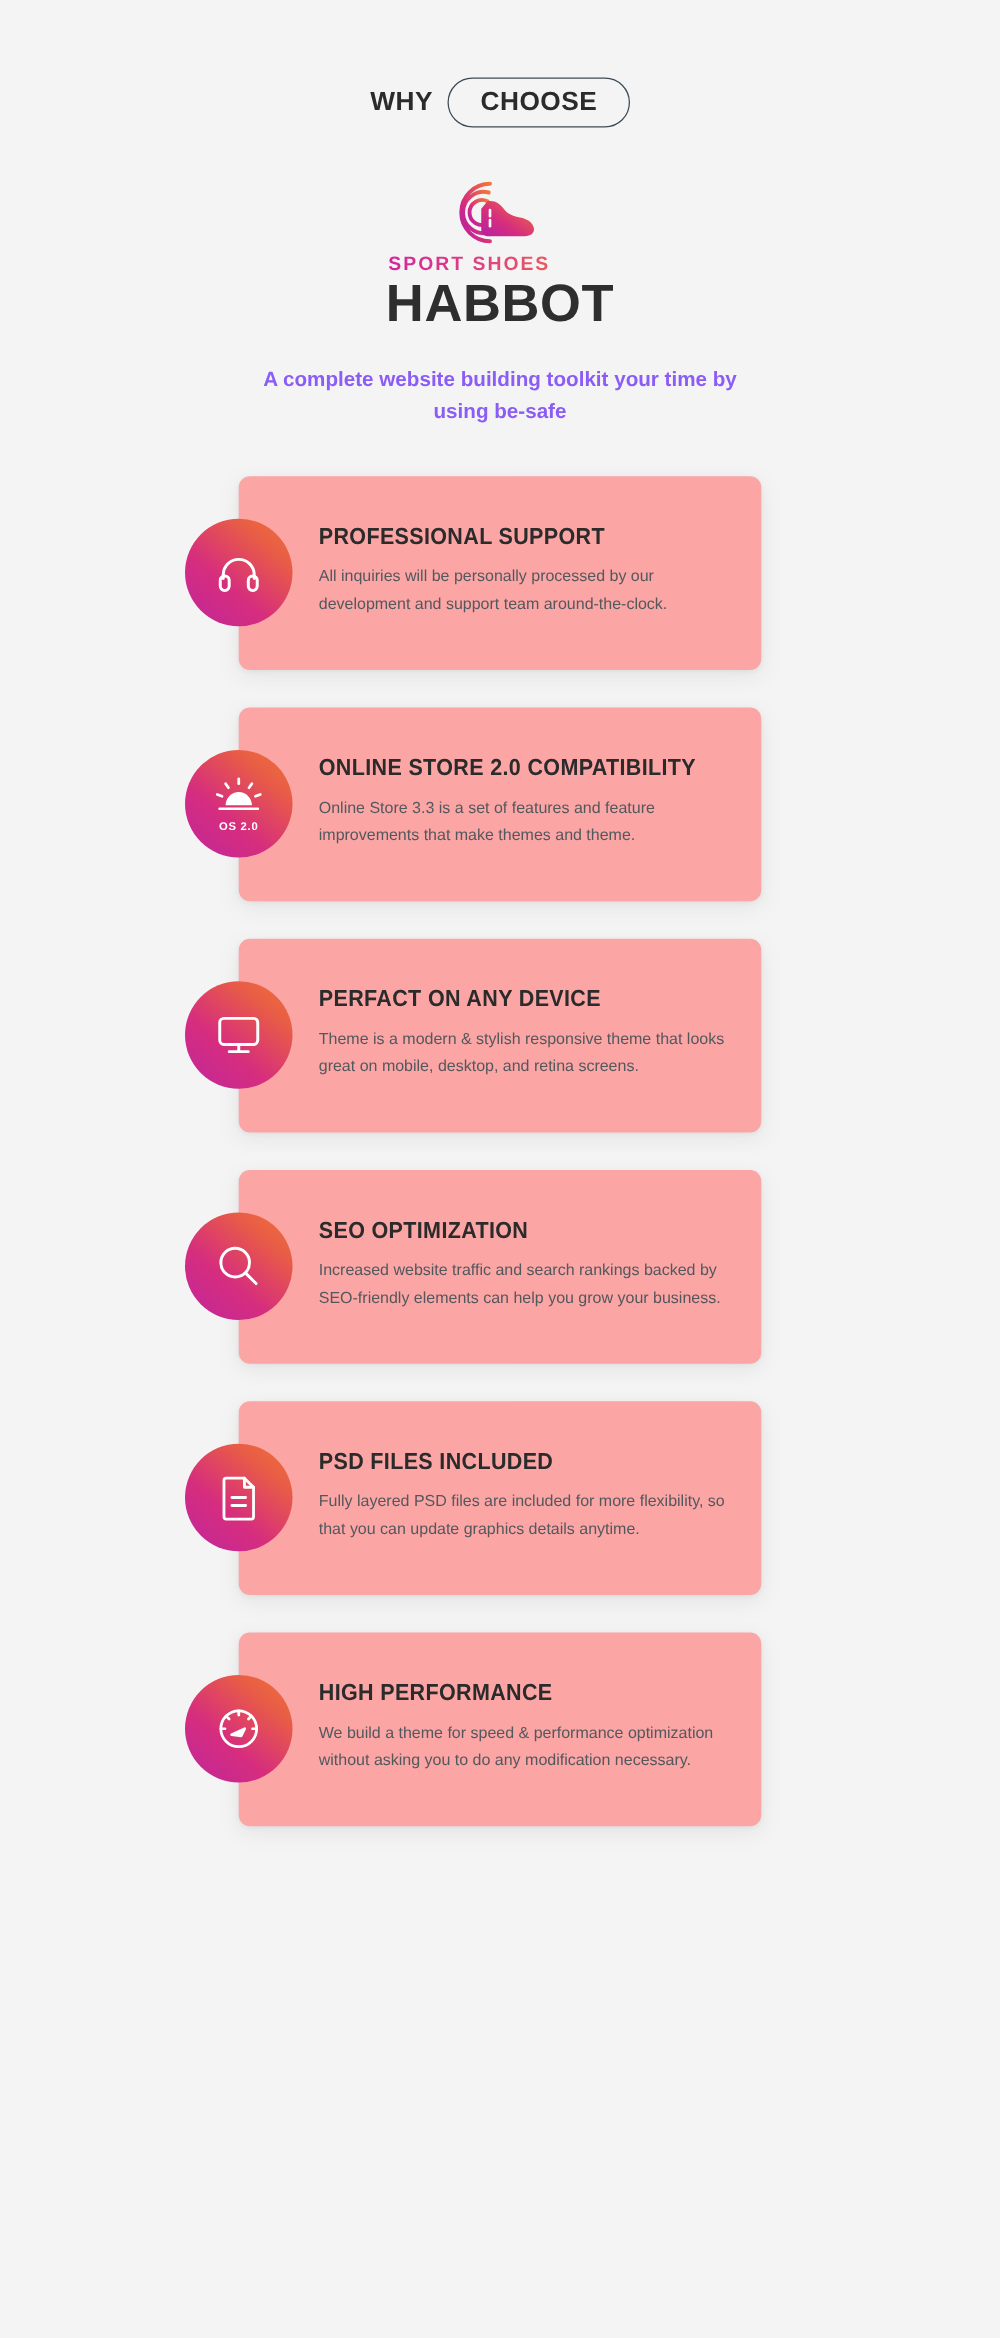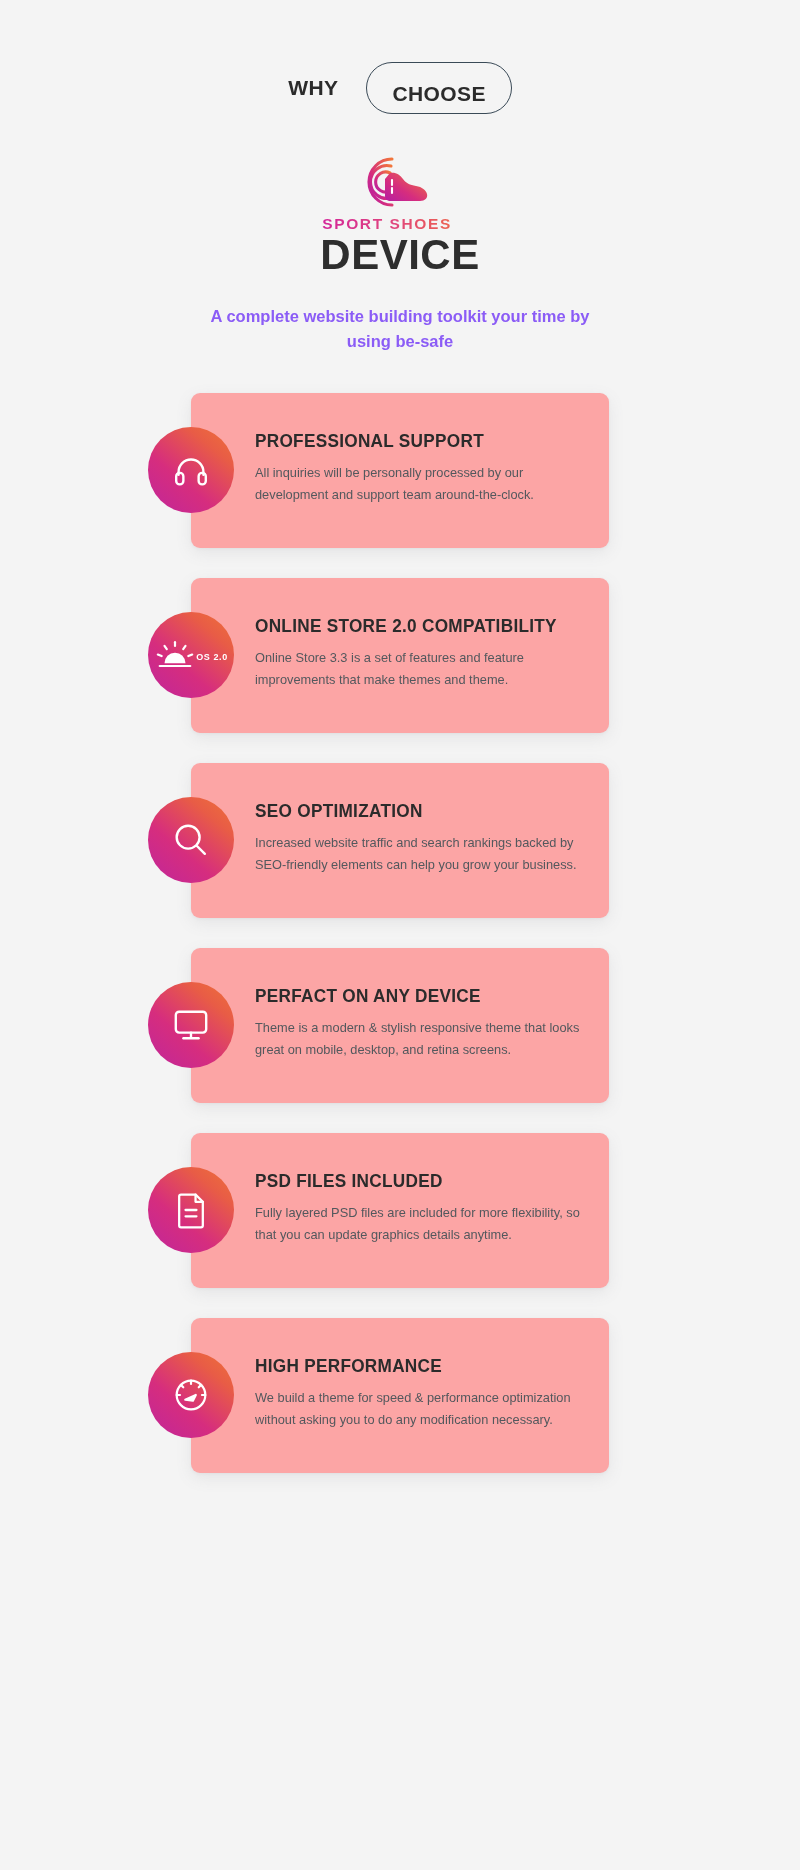--- a/index.html
+++ b/index.html
@@ -17,25 +17,25 @@
   .header { padding-top: 62px; text-align: center; }
 
   .why-choose {
     display: inline-flex;
     align-items: center;
     gap: 0;
     font-size: 21px;
     font-weight: bold;
     letter-spacing: 0.4px;
   }
-  .why-word { color: #2b2b2b; padding-right: 28px; }
+  .why-word { color: #2b2b2b; padding-right: 12px; }
   .choose-pill {
     border: 1.4px solid #3a4a57;
     border-radius: 999px;
-    padding: 20px 25px 9px;
+    padding: 8px 25px 9px;
     color: #2b2b2b;
     background: transparent;
     line-height: 1;
   }
 
   
   .logo-block {
     margin-top: 38px;
     display: flex;
     align-items: center;
@@ -124,20 +124,21 @@
   .icon-circle {
     position: absolute;
     left: -43px;
     top: 50%;
     transform: translateY(-50%);
     width: 86px;
     height: 86px;
     border-radius: 50%;
     background: linear-gradient(40deg, #c0269b 0%, #d62d7e 38%, #e85c46 75%, #ef7339 100%);
     display: flex;
+    flex-direction: column;
     align-items: center;
     justify-content: center;
     z-index: 3;
   }
   .icon-circle svg { display: block; }
   .os-label {
     font-size: 9px;
     font-weight: bold;
     color: #ffffff;
     letter-spacing: 0.6px;
@@ -174,21 +175,21 @@
           <path d="M33 36 l0 5"></path>
         </g>
         <g stroke="url(#lg)" stroke-width="2" stroke-linecap="round" opacity="0.75">
           <path d="M46 51 l20 0"></path>
           <path d="M52 55 l22 0"></path>
         </g>
       </svg>
     </span>
     <span class="logo-text">
       <div class="logo-sport">SPORT SHOES</div>
-      <div class="logo-name">DEVICE</div>
+      <div class="logo-name">HABBOT</div>
     </span>
   </div>
 
   <div class="subtitle">A complete website building toolkit your time by using be-safe</div>
 </div>
 
 <div class="cards">
 
   <div class="card-row">
     <div class="card">
@@ -223,44 +224,44 @@
         <path d="M4 16 l4 1.6"></path>
         <path d="M40 16 l-4 1.6"></path>
       </svg>
       <span class="os-label">OS 2.0</span>
     </div>
   </div>
 
   <div class="card-row">
     <div class="card">
       <div class="card-inner">
-        <div class="card-title">SEO OPTIMIZATION</div>
-        <div class="card-desc">Increased website traffic and search rankings backed by SEO-friendly elements can help you grow your business.</div>
-      </div>
-    </div>
-    <div class="icon-circle">
-      <svg viewBox="0 0 44 44" width="42" height="42" fill="none" stroke="#fff" stroke-width="2.5" stroke-linecap="round">
-        <circle cx="19" cy="19" r="12"></circle>
-        <path d="M28 28 l8.5 8.5"></path>
-      </svg>
-    </div>
-  </div>
-
-  <div class="card-row">
-    <div class="card">
-      <div class="card-inner">
         <div class="card-title">PERFACT ON ANY DEVICE</div>
         <div class="card-desc">Theme is a modern &amp; stylish responsive theme that looks great on mobile, desktop, and retina screens.</div>
       </div>
     </div>
     <div class="icon-circle">
       <svg viewBox="0 0 44 40" width="42" height="38" fill="none" stroke="#fff" stroke-width="2.5" stroke-linecap="round">
         <rect x="6" y="6" width="32" height="22" rx="3.5"></rect>
         <path d="M22 28 v5"></path>
         <path d="M14 34 h16"></path>
+      </svg>
+    </div>
+  </div>
+
+  <div class="card-row">
+    <div class="card">
+      <div class="card-inner">
+        <div class="card-title">SEO OPTIMIZATION</div>
+        <div class="card-desc">Increased website traffic and search rankings backed by SEO-friendly elements can help you grow your business.</div>
+      </div>
+    </div>
+    <div class="icon-circle">
+      <svg viewBox="0 0 44 44" width="42" height="42" fill="none" stroke="#fff" stroke-width="2.5" stroke-linecap="round">
+        <circle cx="19" cy="19" r="12"></circle>
+        <path d="M28 28 l8.5 8.5"></path>
       </svg>
     </div>
   </div>
 
   <div class="card-row">
     <div class="card">
       <div class="card-inner">
         <div class="card-title">PSD FILES INCLUDED</div>
         <div class="card-desc">Fully layered PSD files are included for more flexibility, so that you can update graphics details anytime.</div>
       </div>

